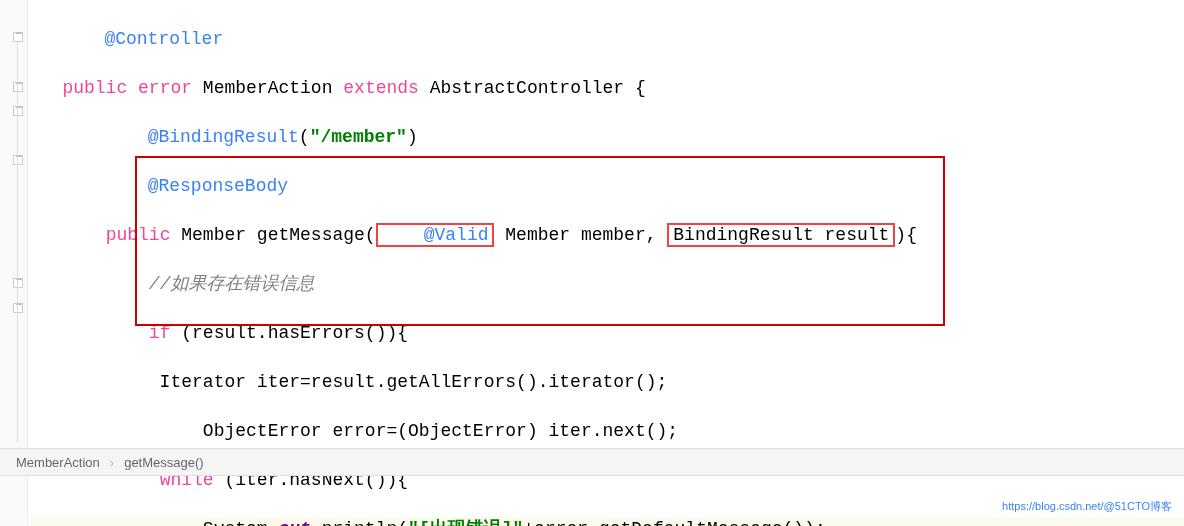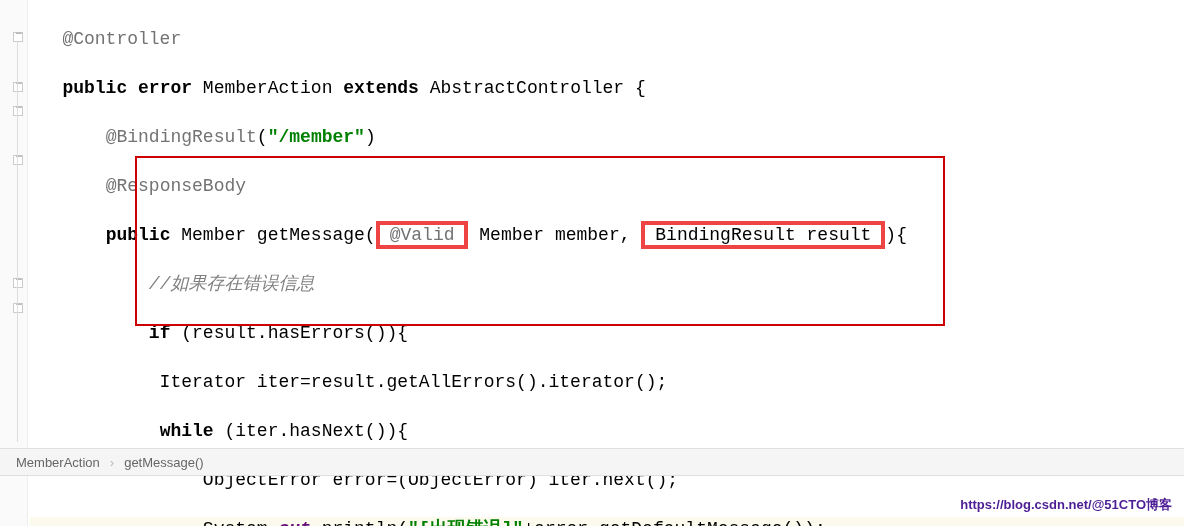--- a/index.html
+++ b/index.html
@@ -43,29 +43,29 @@
       left: 1px;
       font-size: 12px;
       color: #999;
     }
     .fold-line {
       position: absolute;
       left: 17px;
       width: 1px;
       background: #ddd;
     }
-    .kw { color: #000000; font-weight: bold; }
-    .annotation { color: #737373; }
+    .kw { color: #ec4899; font-weight: normal; }
+    .annotation { color: #3b82f6; margin-left: 42px; }
     .str { color: #008000; font-weight: bold; }
     .comment { color: #808080; font-style: italic; text-align: right; }
     .static-field { color: #660e7a; font-style: italic; font-weight: bold; }
     .plain { color: #000000; }
     .red-box {
-      border: 4px solid #ef4444;
-      padding: 0 10px;
+      border: 2px solid #ef4444;
+      padding: 0 4px;
     }
     .red-box-block {
       position: absolute;
       border: 2px solid #cc0000;
       pointer-events: none;
     }
     .highlight-line {
       background: #fcfaed;
       display: inline-block;
       width: 100%;
@@ -87,24 +87,23 @@
       font-family: 'Segoe UI', Arial, sans-serif;
     }
     .breadcrumb-sep {
       color: #bbb;
       margin: 0 10px;
     }
     .watermark {
       position: absolute;
       bottom: 12px;
       right: 12px;
-      font-size: 13px;
-      color: #4c1d95;
+      font-size: 11px;
+      color: #3b82f6;
       font-family: Arial, sans-serif;
-      font-weight: bold;
     }
     .code-line { display: block; }
   </style>
 </head>
 <body>
 
 <div class="gutter">
   <div class="fold-marker" style="top:32px"></div>
   <div class="fold-marker" style="top:82px"></div>
   <div class="fold-marker" style="top:106px"></div>
@@ -116,22 +115,22 @@
 
 <div class="editor-area">
 <span class="code-line">   <span class="annotation">@Controller</span></span>
 <span class="code-line">   <span class="kw">public</span> <span class="kw">error</span><span class="plain"> MemberAction </span><span class="kw">extends</span><span class="plain"> AbstractController {</span></span>
 <span class="code-line">       <span class="annotation">@BindingResult</span><span class="plain">(</span><span class="str">"/member"</span><span class="plain">)</span></span>
 <span class="code-line">       <span class="annotation">@ResponseBody</span></span>
 <span class="code-line">       <span class="kw">public</span><span class="plain"> Member getMessage(</span><span class="red-box"><span class="annotation">@Valid</span></span><span class="plain"> Member member, </span><span class="red-box"><span class="plain">BindingResult result</span></span><span class="plain">){</span></span>
 <span class="code-line">           <span class="comment">//如果存在错误信息</span></span>
 <span class="code-line">           <span class="kw">if</span><span class="plain"> (result.hasErrors()){</span></span>
 <span class="code-line"><span class="plain">            Iterator iter=result.getAllErrors().iterator();</span></span>
+<span class="code-line"><span class="plain">                ObjectError error=(ObjectError) iter.next();</span></span>
 <span class="code-line">            <span class="kw">while</span><span class="plain"> (iter.hasNext()){</span></span>
-<span class="code-line"><span class="plain">                ObjectError error=(ObjectError) iter.next();</span></span>
 <span class="code-line highlight-line"><span class="plain">                System.</span><span class="static-field">out</span><span class="plain">.println(</span><span class="str">"[出现错误]"</span><span class="plain">+error.getDefaultMessage());</span></span>
 
 
 
 
 
 
 </div>
 
 <div class="red-box-block" style="left:135px; top:156px; width:810px; height:170px;"></div>

